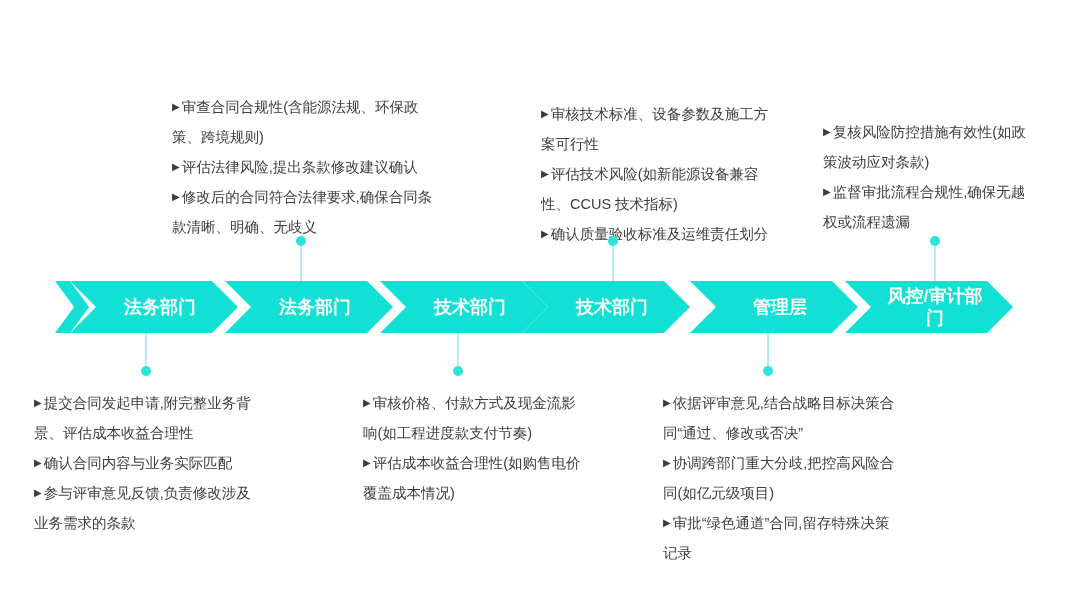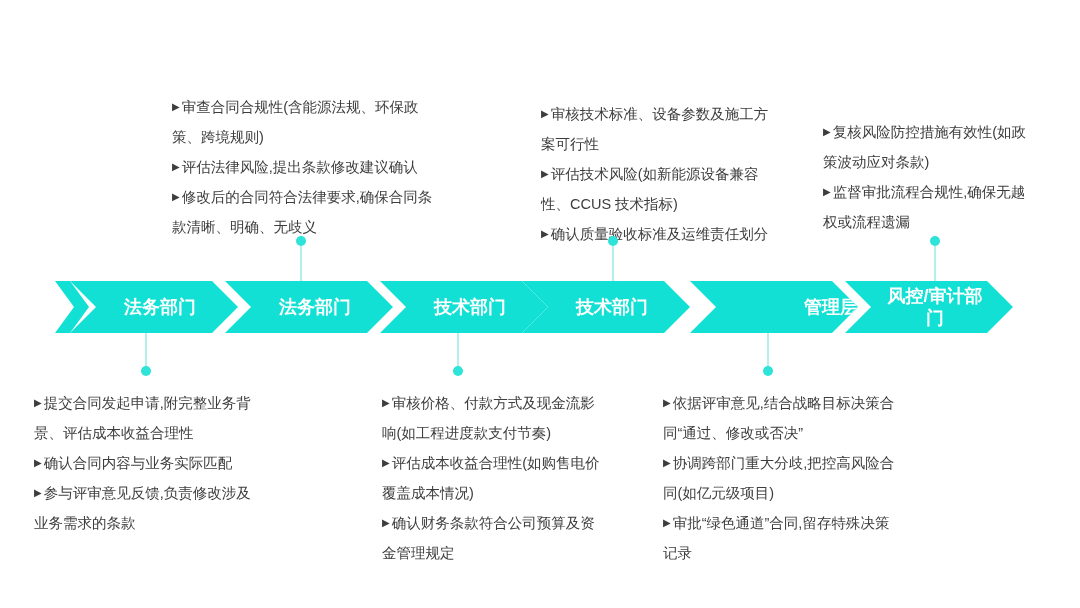--- a/index.html
+++ b/index.html
@@ -124,37 +124,36 @@
   </div>
   <div class="banner" style="left:225px;">
     <span class="banner-label">法务部门</span>
   </div>
   <div class="banner" style="left:380px;">
     <span class="banner-label">技术部门</span>
   </div>
   <div class="banner" style="left:522px;">
     <span class="banner-label">技术部门</span>
   </div>
-  <div class="banner" style="left:690px;justify-content:flex-end;">
+  <div class="banner" style="left:690px;">
     <span class="banner-label">管理层</span>
   </div>
   <div class="banner" style="left:845px;justify-content:center;">
     <span class="banner-label wrap">风控/审计部门</span>
   </div>
 
   <div class="note-block" style="left:34px; top:388px; width:230px;">
     <div class="note-item"><span class="bullet">▶</span><span>提交合同发起申请,附完整业务背景、评估成本收益合理性</span></div>
     <div class="note-item"><span class="bullet">▶</span><span>确认合同内容与业务实际匹配</span></div>
     <div class="note-item"><span class="bullet">▶</span><span>参与评审意见反馈,负责修改涉及业务需求的条款</span></div>
   </div>
 
-  <div class="note-block" style="left:363px; top:388px; width:218px;margin-left:19px;">
+  <div class="note-block" style="left:363px; top:388px; width:218px;">
     <div class="note-item"><span class="bullet">▶</span><span>审核价格、付款方式及现金流影响(如工程进度款支付节奏)</span></div>
     <div class="note-item"><span class="bullet">▶</span><span>评估成本收益合理性(如购售电价覆盖成本情况)</span></div>
-    <div class="note-item"><span class="bullet">▶</span><span>确认财务条款符合公司预算及资金管理规定</span></div>
   </div>
 
   <div class="note-block" style="left:663px; top:388px; width:240px;">
     <div class="note-item"><span class="bullet">▶</span><span>依据评审意见,结合战略目标决策合同“通过、修改或否决”</span></div>
     <div class="note-item"><span class="bullet">▶</span><span>协调跨部门重大分歧,把控高风险合同(如亿元级项目)</span></div>
     <div class="note-item"><span class="bullet">▶</span><span>审批“绿色通道”合同,留存特殊决策记录</span></div>
   </div>
 
 </div>
 

